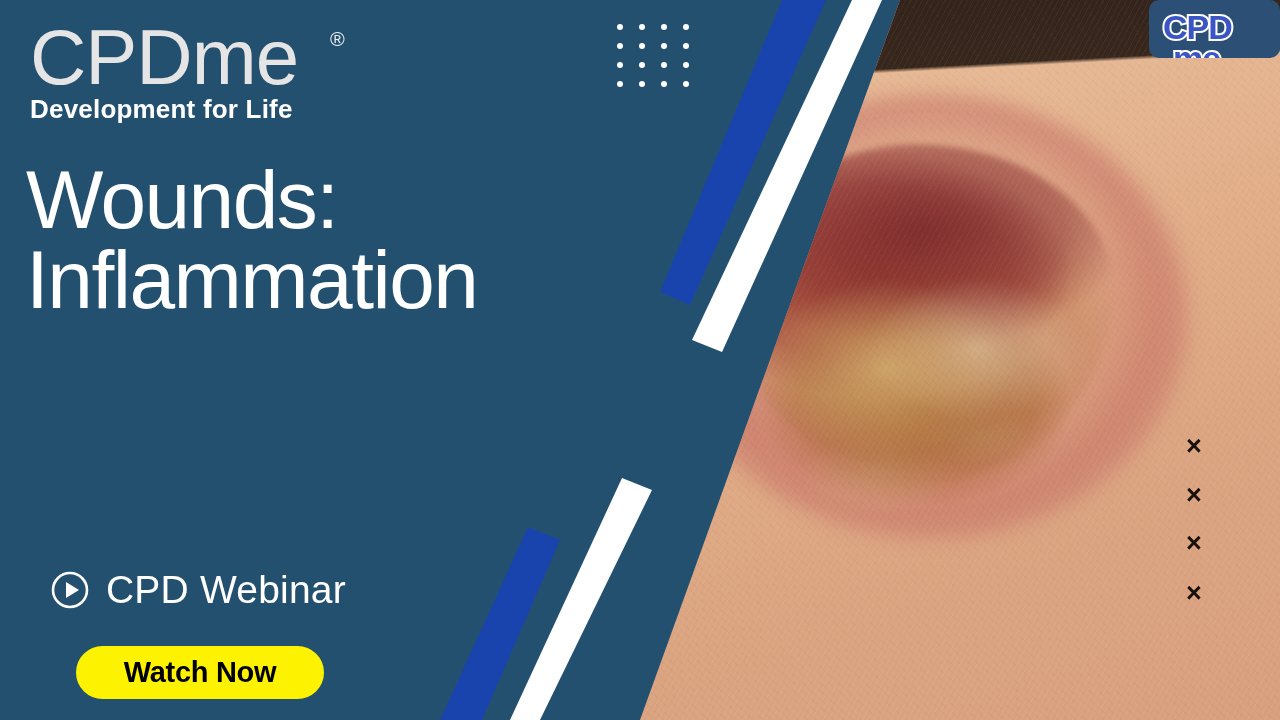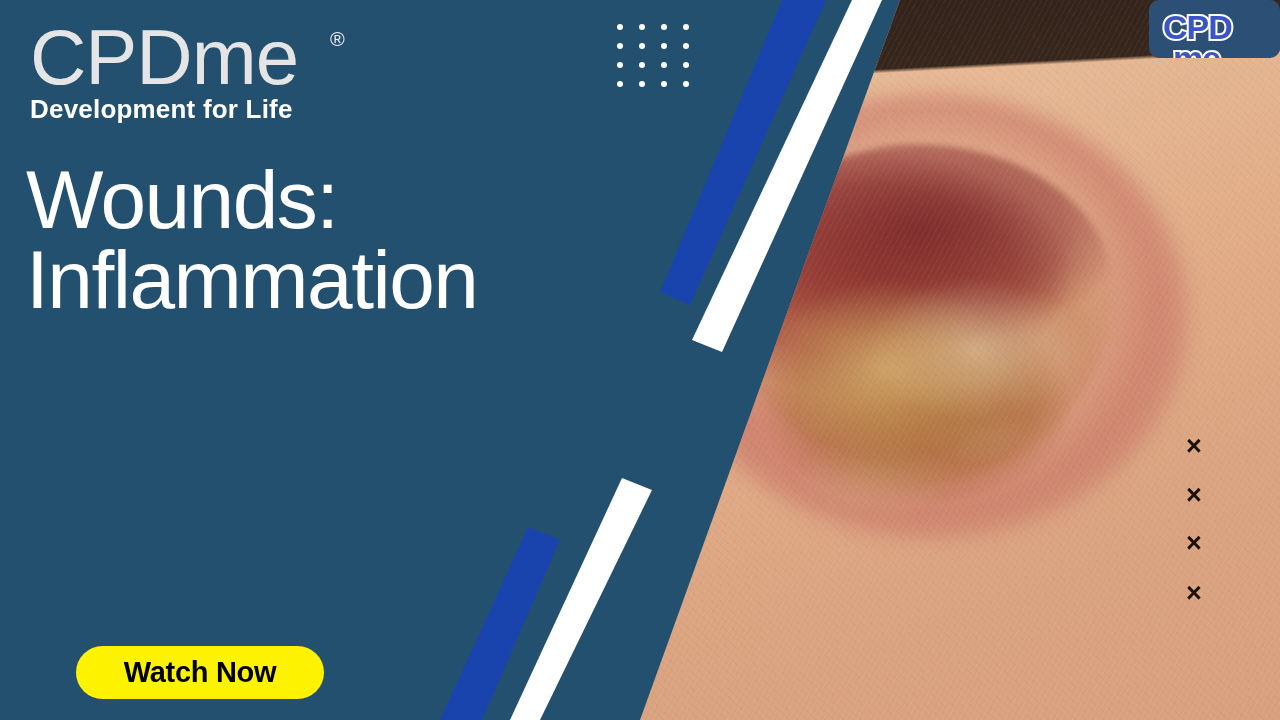--- a/index.html
+++ b/index.html
@@ -231,20 +231,27 @@
     <div class="brand-word">CPDme</div>
     <div class="brand-reg">®</div>
     <div class="brand-tag">Development for Life</div>
   </div>
 
   <div class="headline">
     <span>Wounds:</span>
     <span>Inflammation</span>
   </div>
 
+  <div class="webinar-row">
+    <svg class="play-icon" viewBox="0 0 40 40">
+      <circle cx="20" cy="20" r="17" fill="none" stroke="#ffffff" stroke-width="2.6"></circle>
+      <polygon points="16,12 29,20 16,28" fill="#ffffff"></polygon>
+    </svg>
+    <div class="webinar-label">CPD Webinar</div>
+  </div>
 
   <button class="cta">Watch Now</button>
 
   <div class="badge">
     <div class="badge-inner">
       <span class="badge-l1">CPD</span>
       <span class="badge-l2">me</span>
     </div>
   </div>
 

